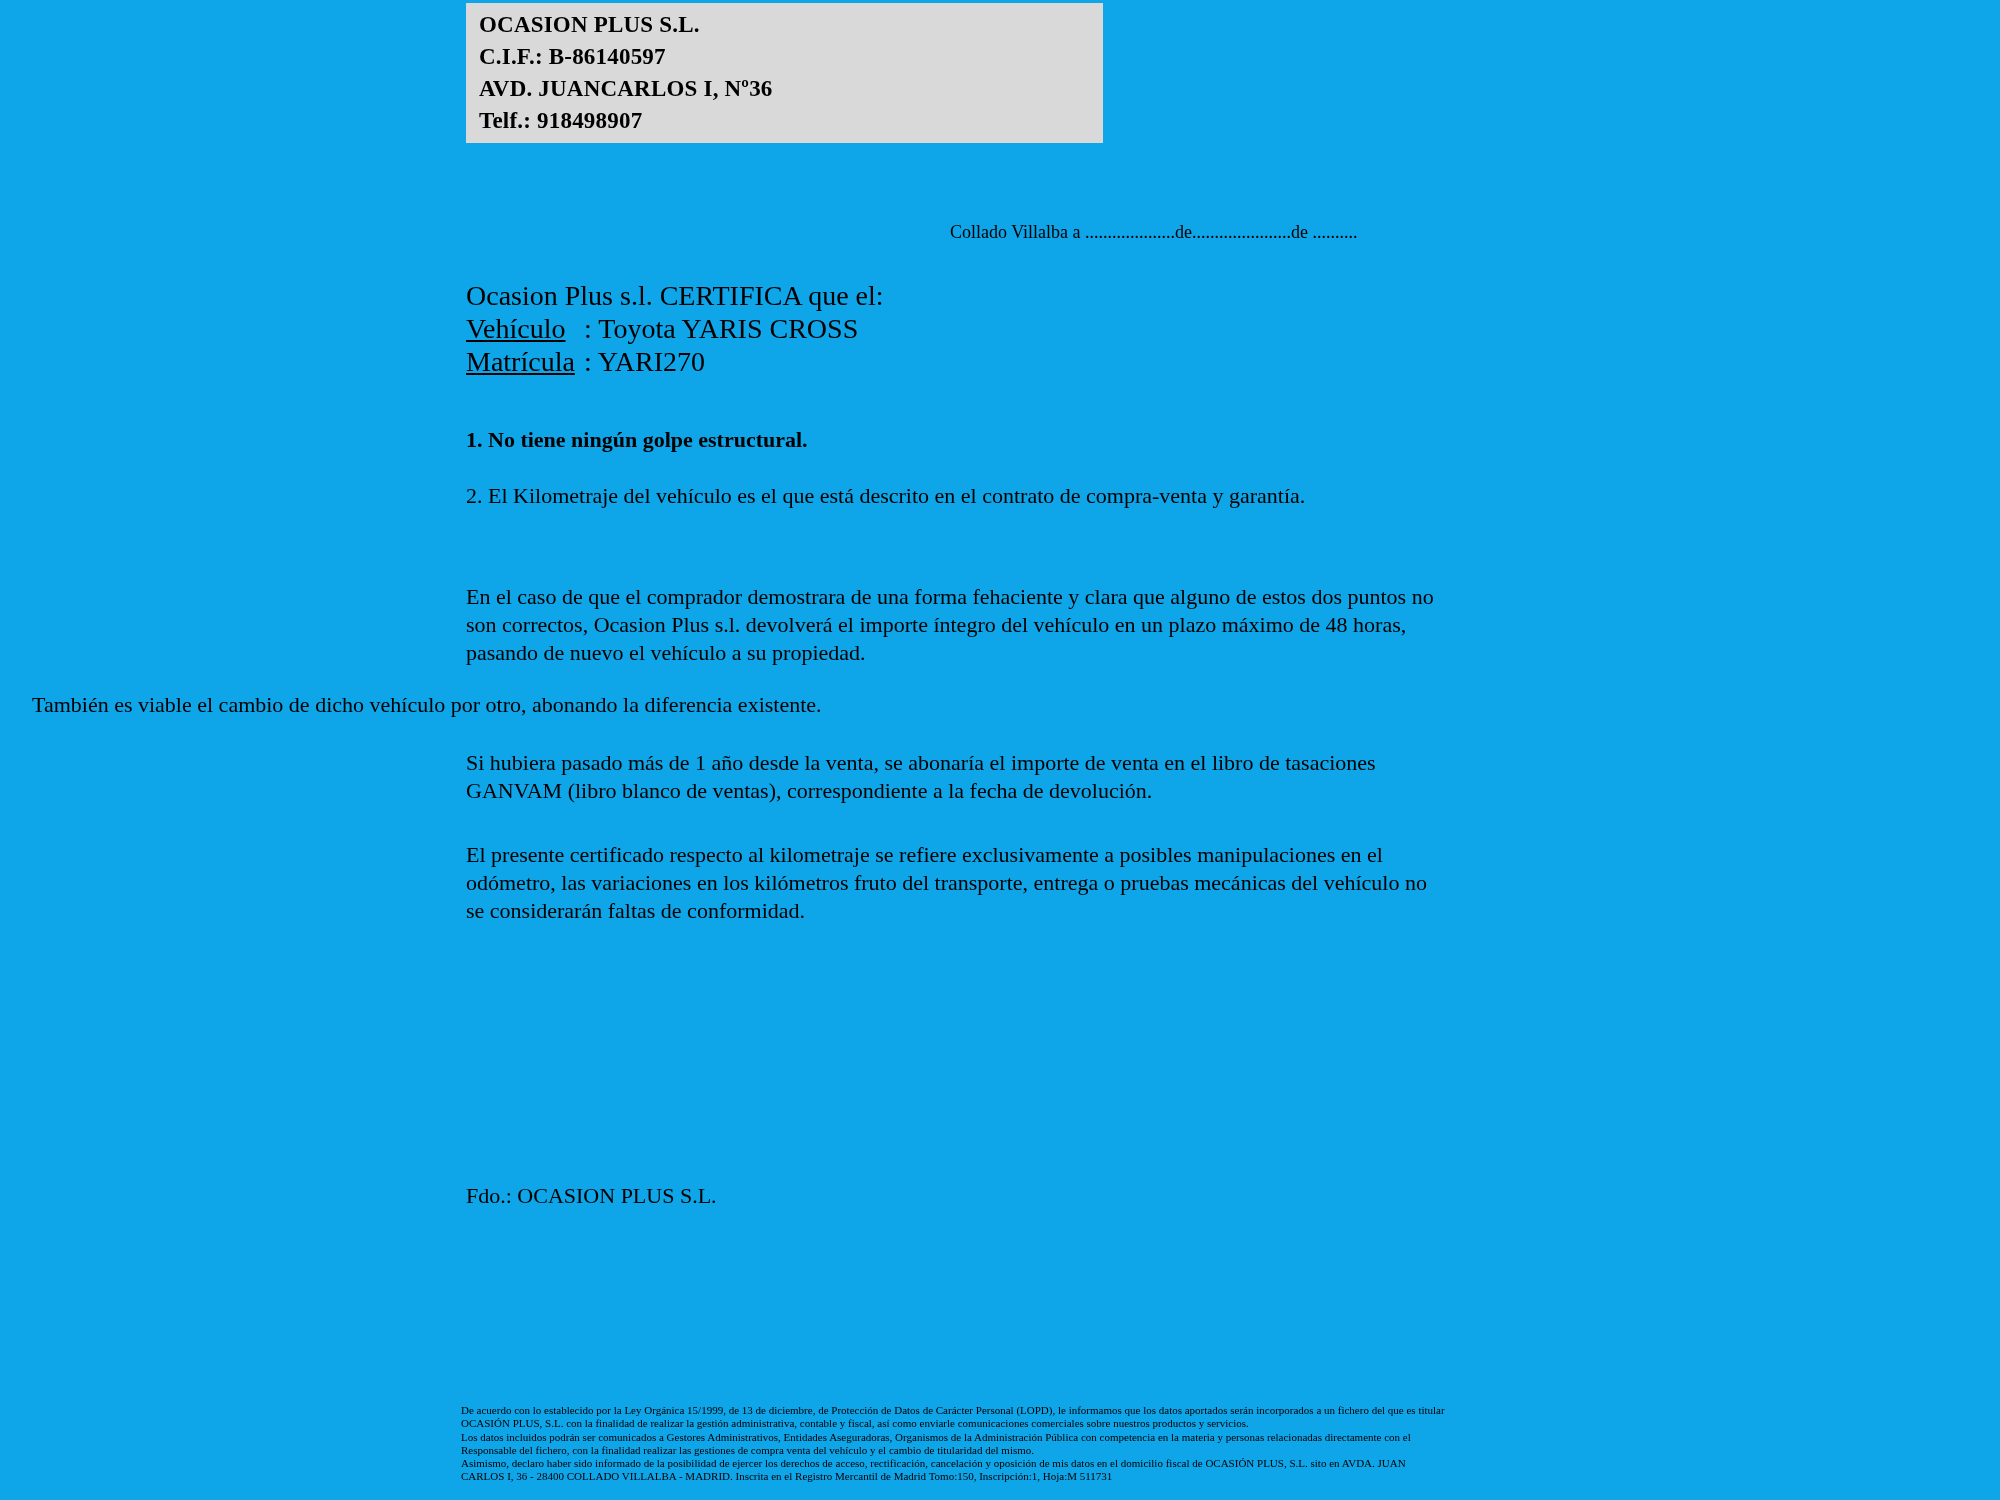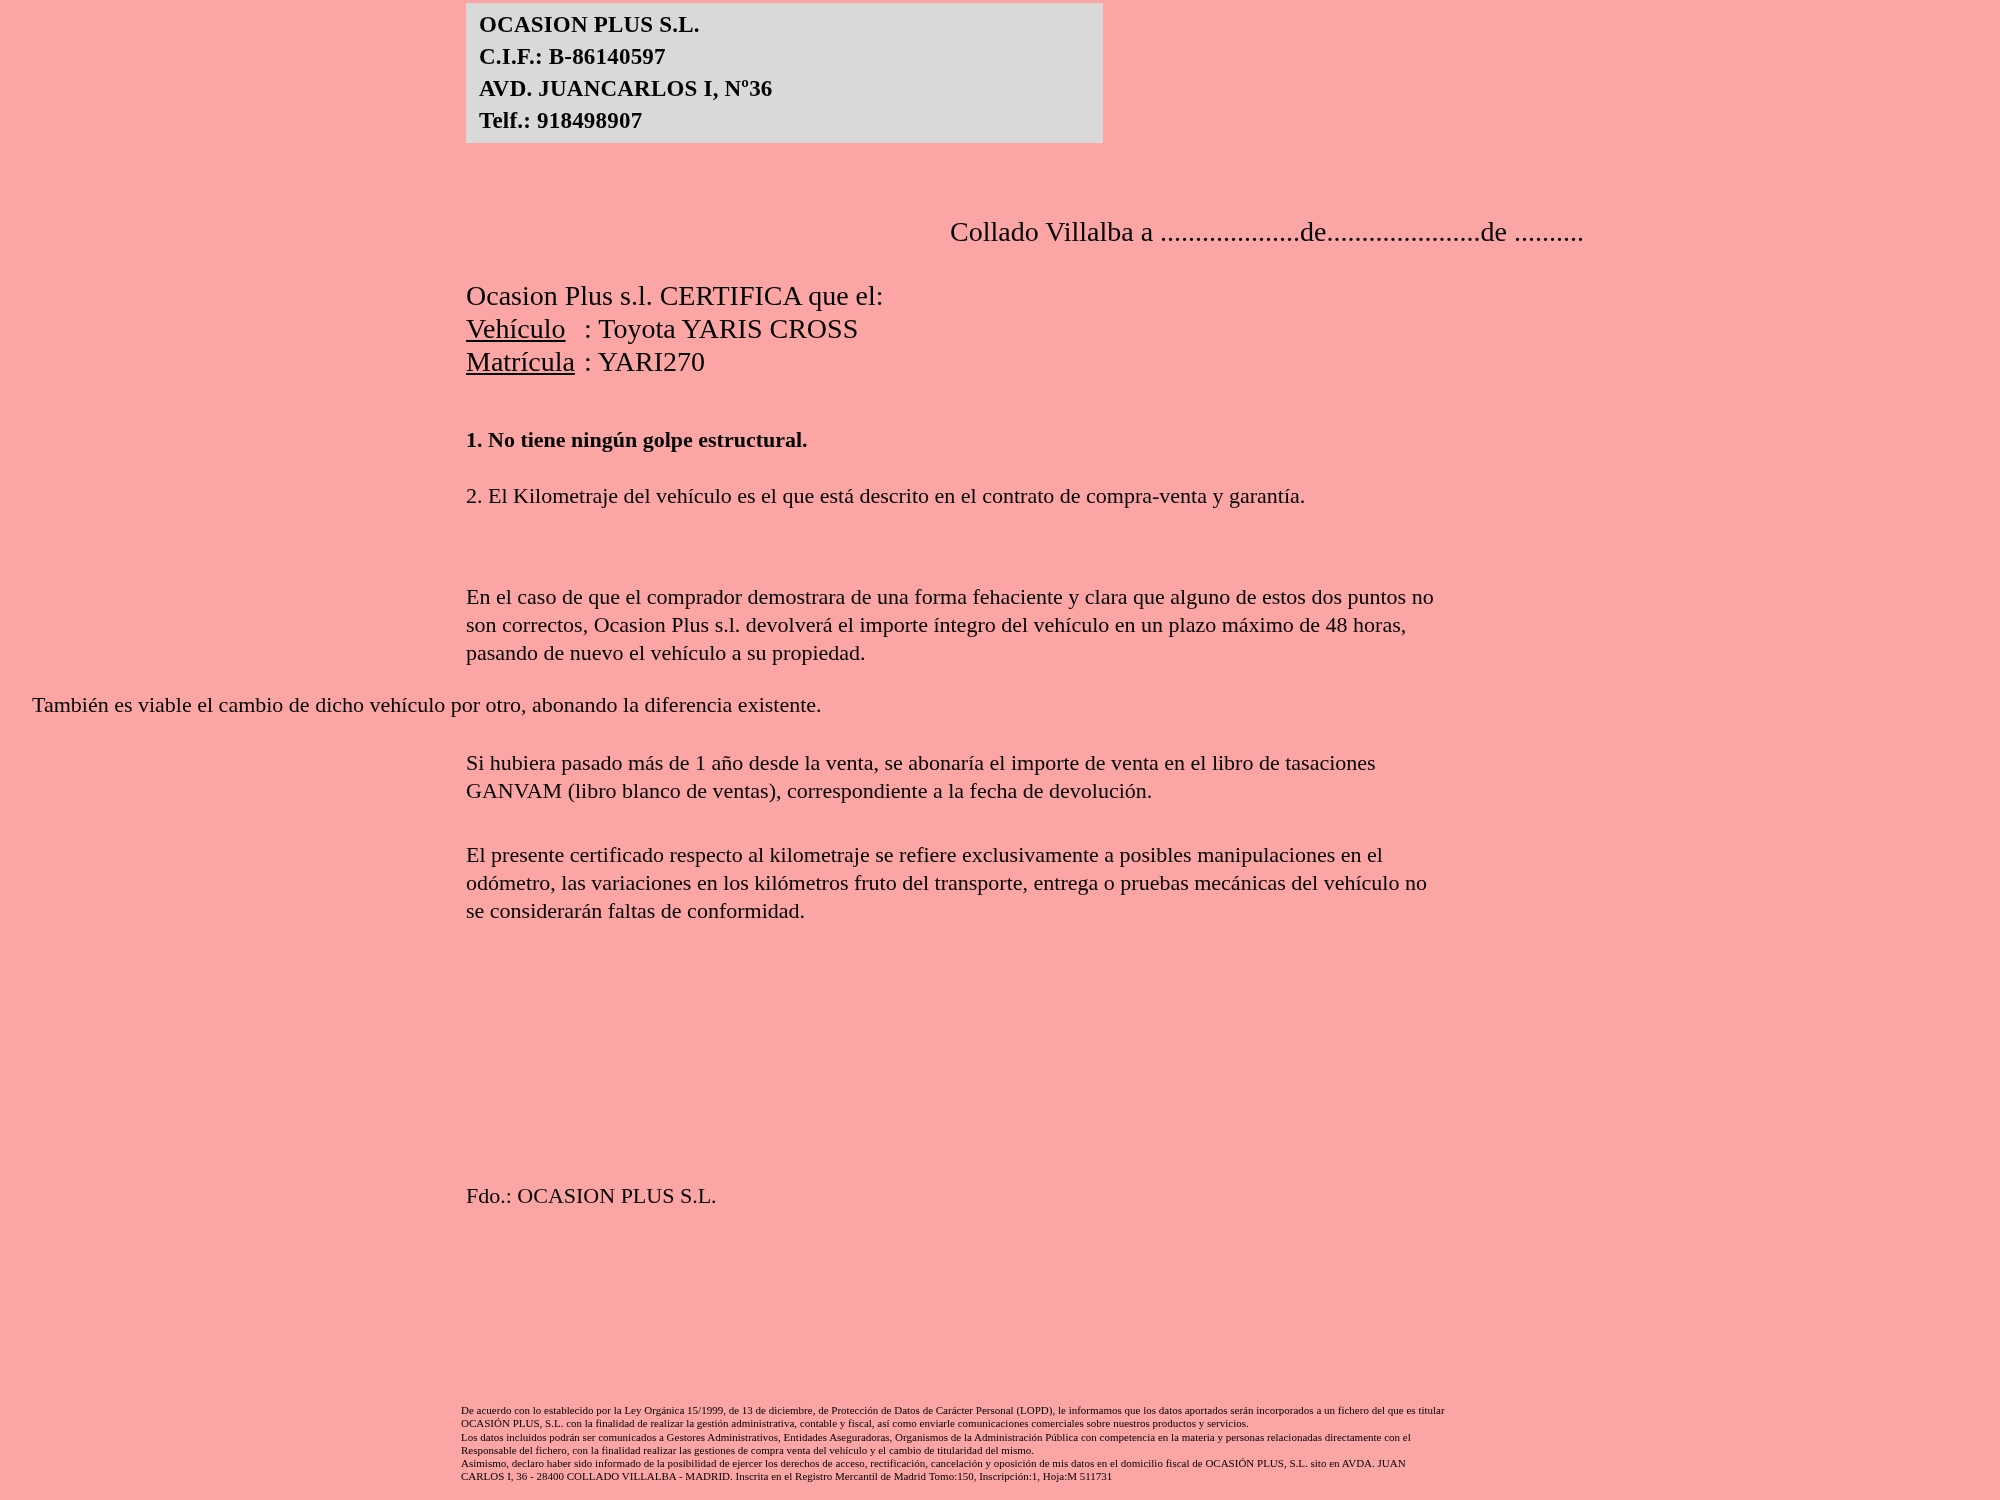--- a/index.html
+++ b/index.html
@@ -4,38 +4,38 @@
 <style>
   html, body {
     margin: 0;
     padding: 0;
     background: #ffffff;
   }
   .page {
     position: relative;
     width: 2000px;
     height: 1500px;
-    background: #fca5a5;
+    background: #0ea5e9;
     color: #000000;
     font-family: "Liberation Serif", "DejaVu Serif", serif;
     overflow: hidden; 
   }
   .header-box {
     margin: 3px 0 0 466px;
     width: 624px;
     background: #d9d9d9;
     padding: 6px 0 6px 13px;
     font-size: 23px;
     font-weight: bold;
     line-height: 32px;
     letter-spacing: 0.2px;
   }
   .date-line {
     margin: 75px 0 0 950px;
-    font-size: 28px;
+    font-size: 18px;
     line-height: 28px;
     white-space: pre;
   }
   .certify {
     margin: 33px 0 0 466px;
     font-size: 28px;
     line-height: 33px;
   }
   .cert-label {
     display: inline-block;

